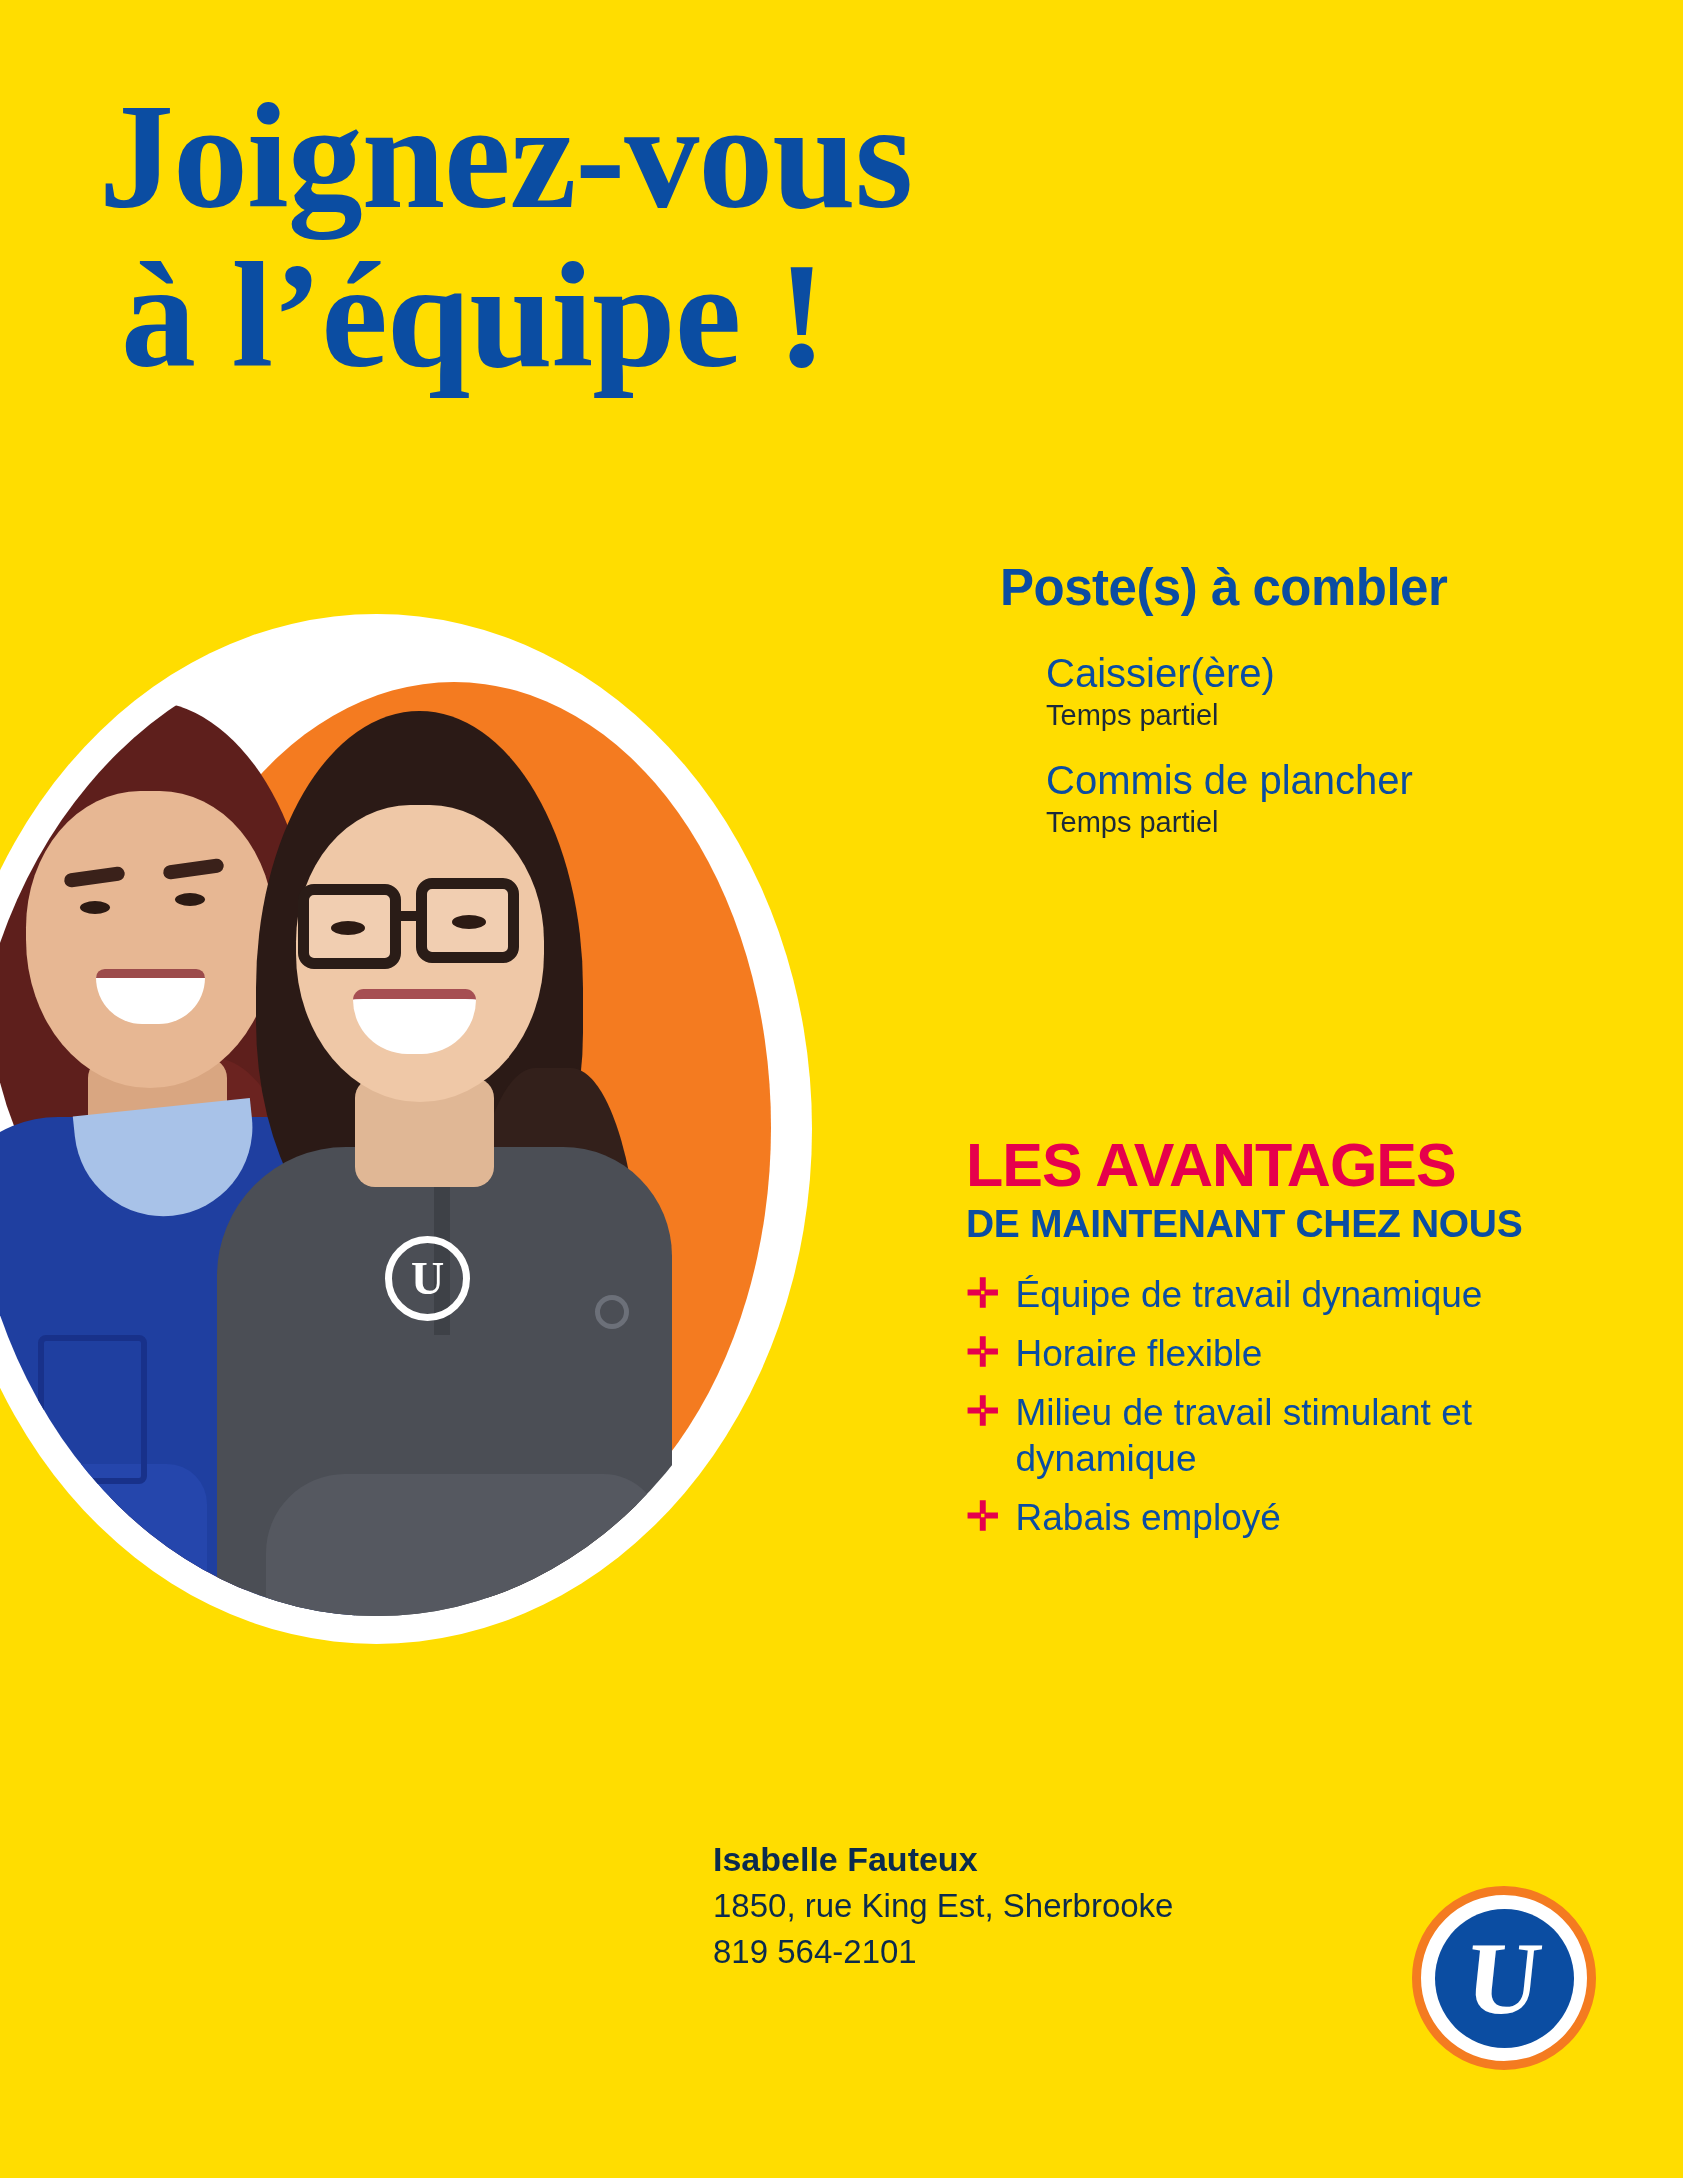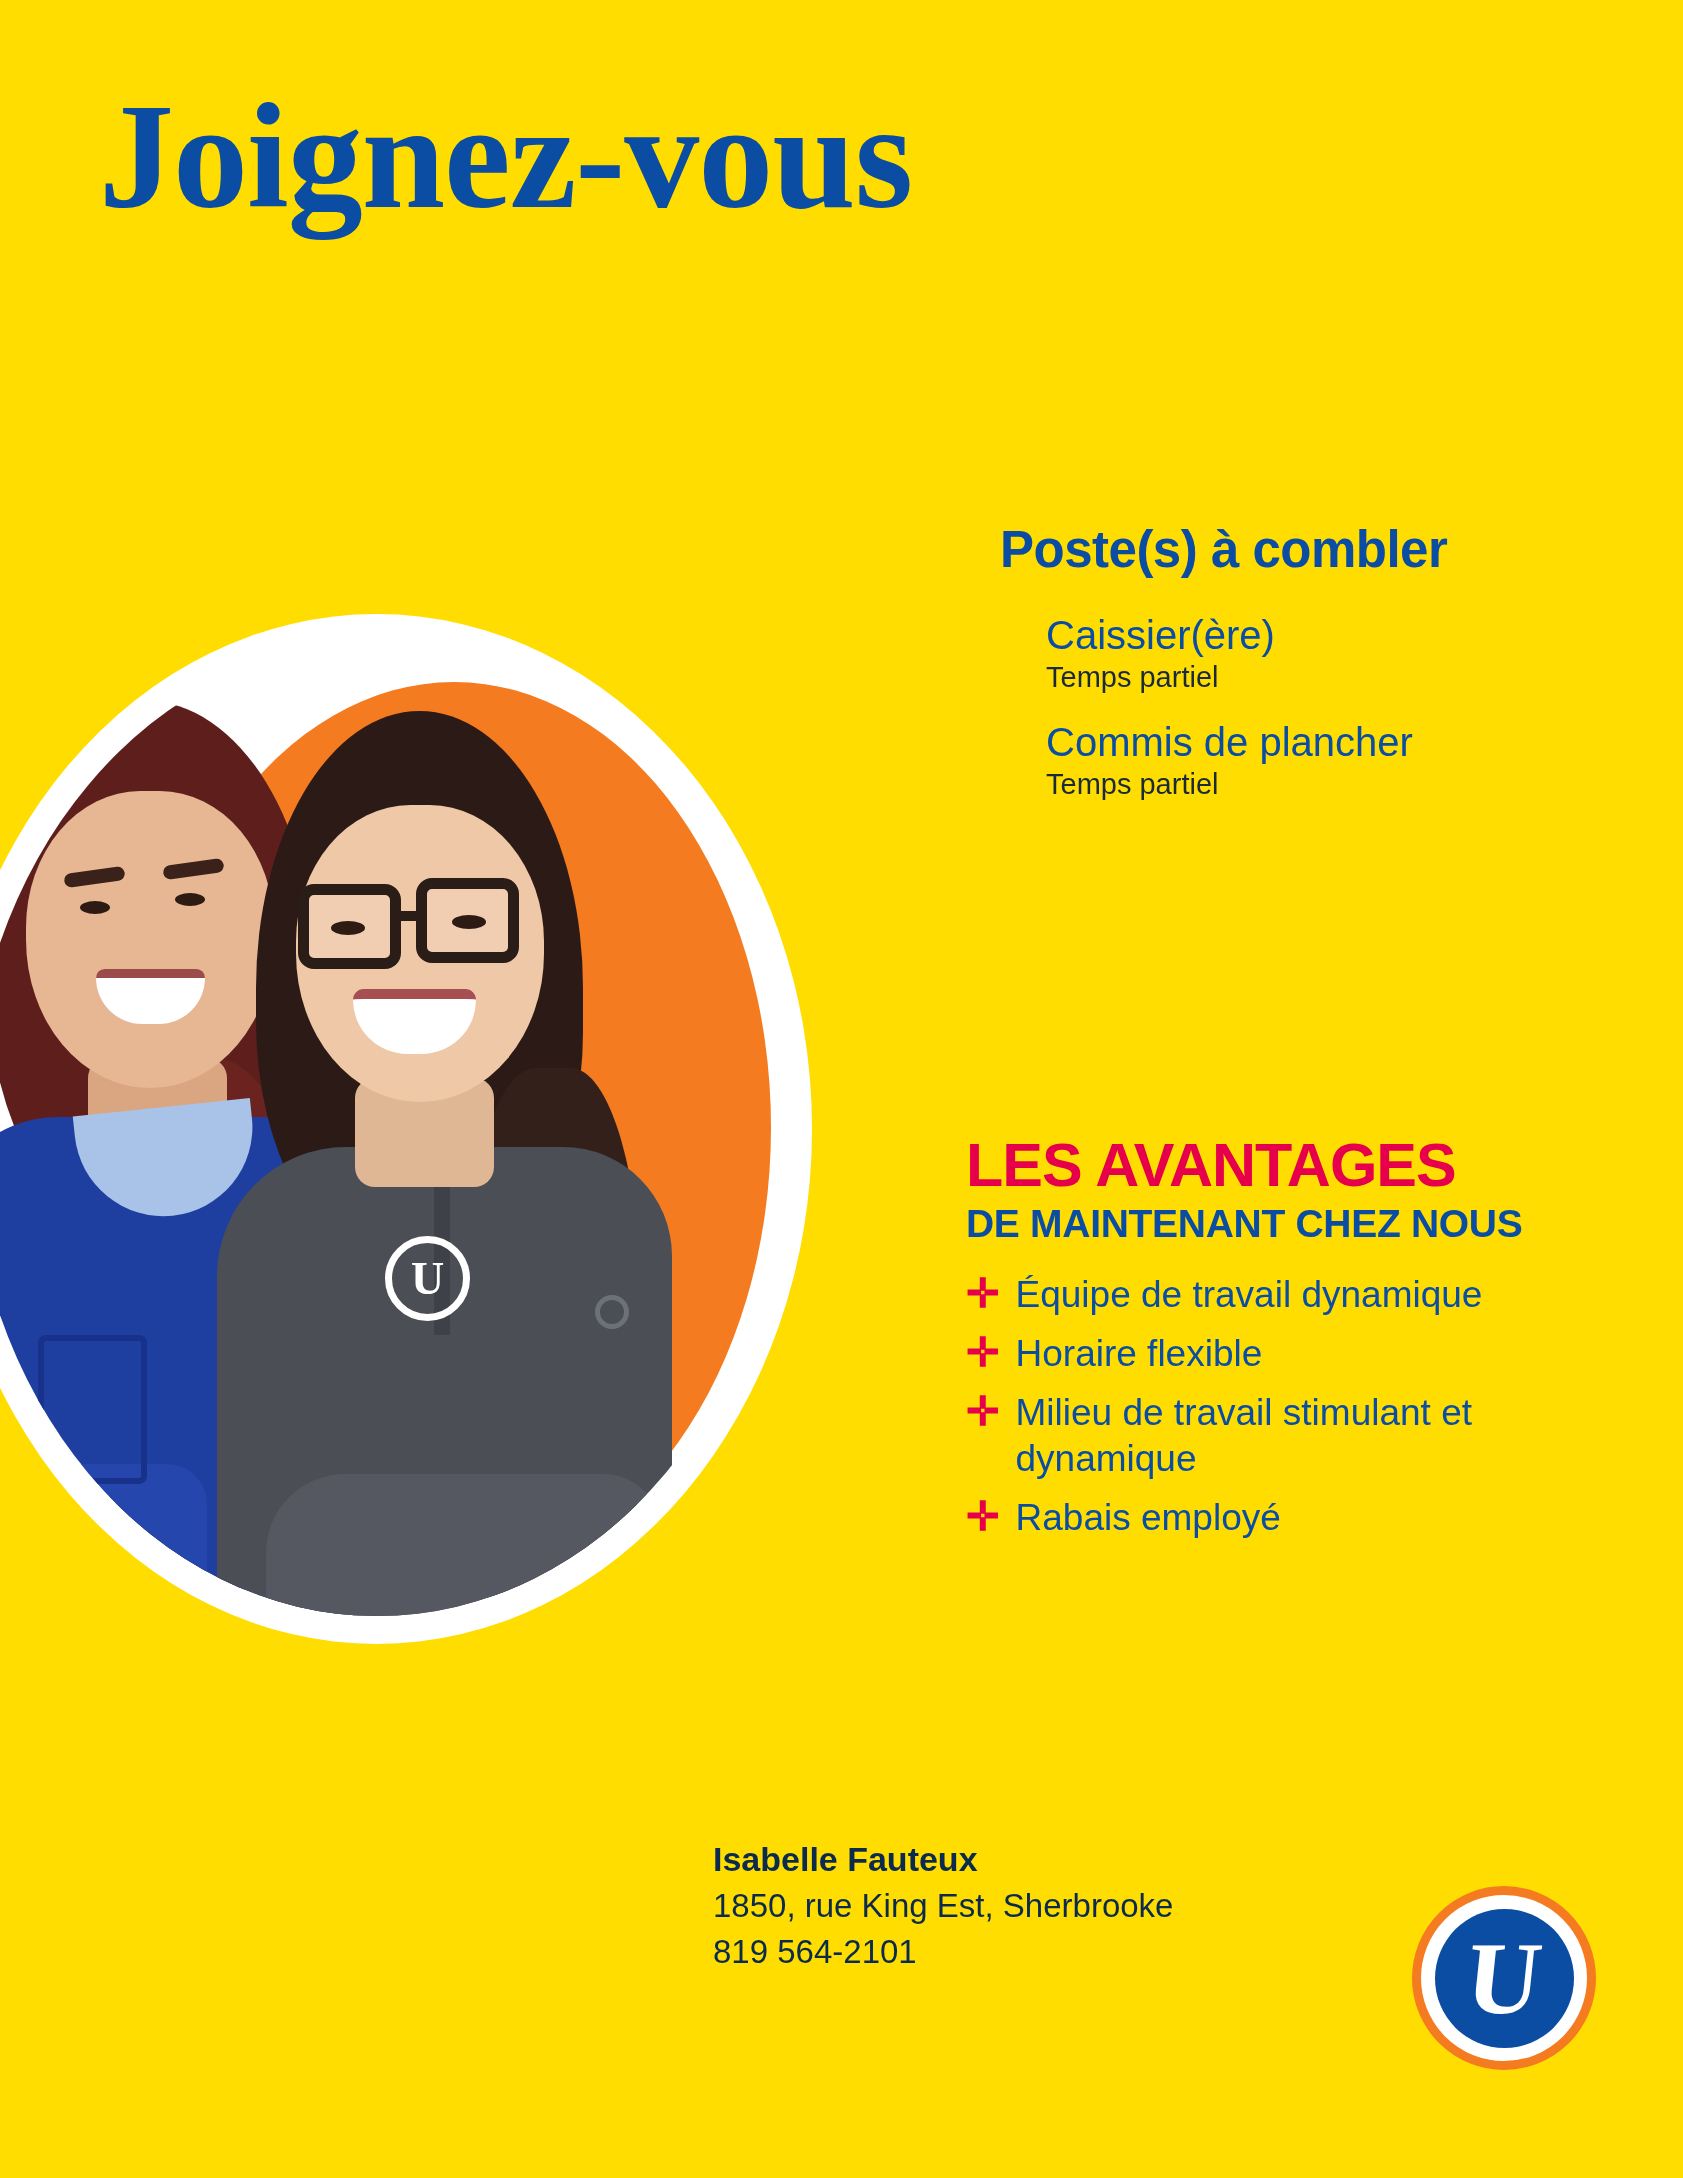--- a/index.html
+++ b/index.html
@@ -220,21 +220,21 @@
     position: absolute; left: 626px; top: 653px;
     width: 34px; height: 34px;
     border: 5px solid #6C7079;
     border-radius: 50%;
   }
 
   
   .postes {
     position: absolute;
     left: 1000px;
-    top: 520px;
+    top: 558px;
     width: 634px;
   }
   .postes h2 {
     color: #0B4DA2;
     font-size: 51px;
     font-weight: bold;
     letter-spacing: -0.5px;
   }
   .postes ul { list-style: none; margin-top: 34px; padding-left: 46px; }
   .postes li { margin-bottom: 26px; }
@@ -349,20 +349,21 @@
     font-size: 103px;
     line-height: 1;
     transform: skewX(-6deg);
   }
 </style>
 </head>
 <body>
 
 <h1 class="headline">
   <span>Joignez-vous</span>
+  <span class="l2">à l’équipe !</span>
 </h1>
 
 <div class="photo-wrap">
   <div class="ring"></div>
   <div class="inner-circle">
     <div class="blob-orange"></div>
     <div class="blob-white"></div>
 
     <div class="person">
       <div class="p1-hair"></div>

